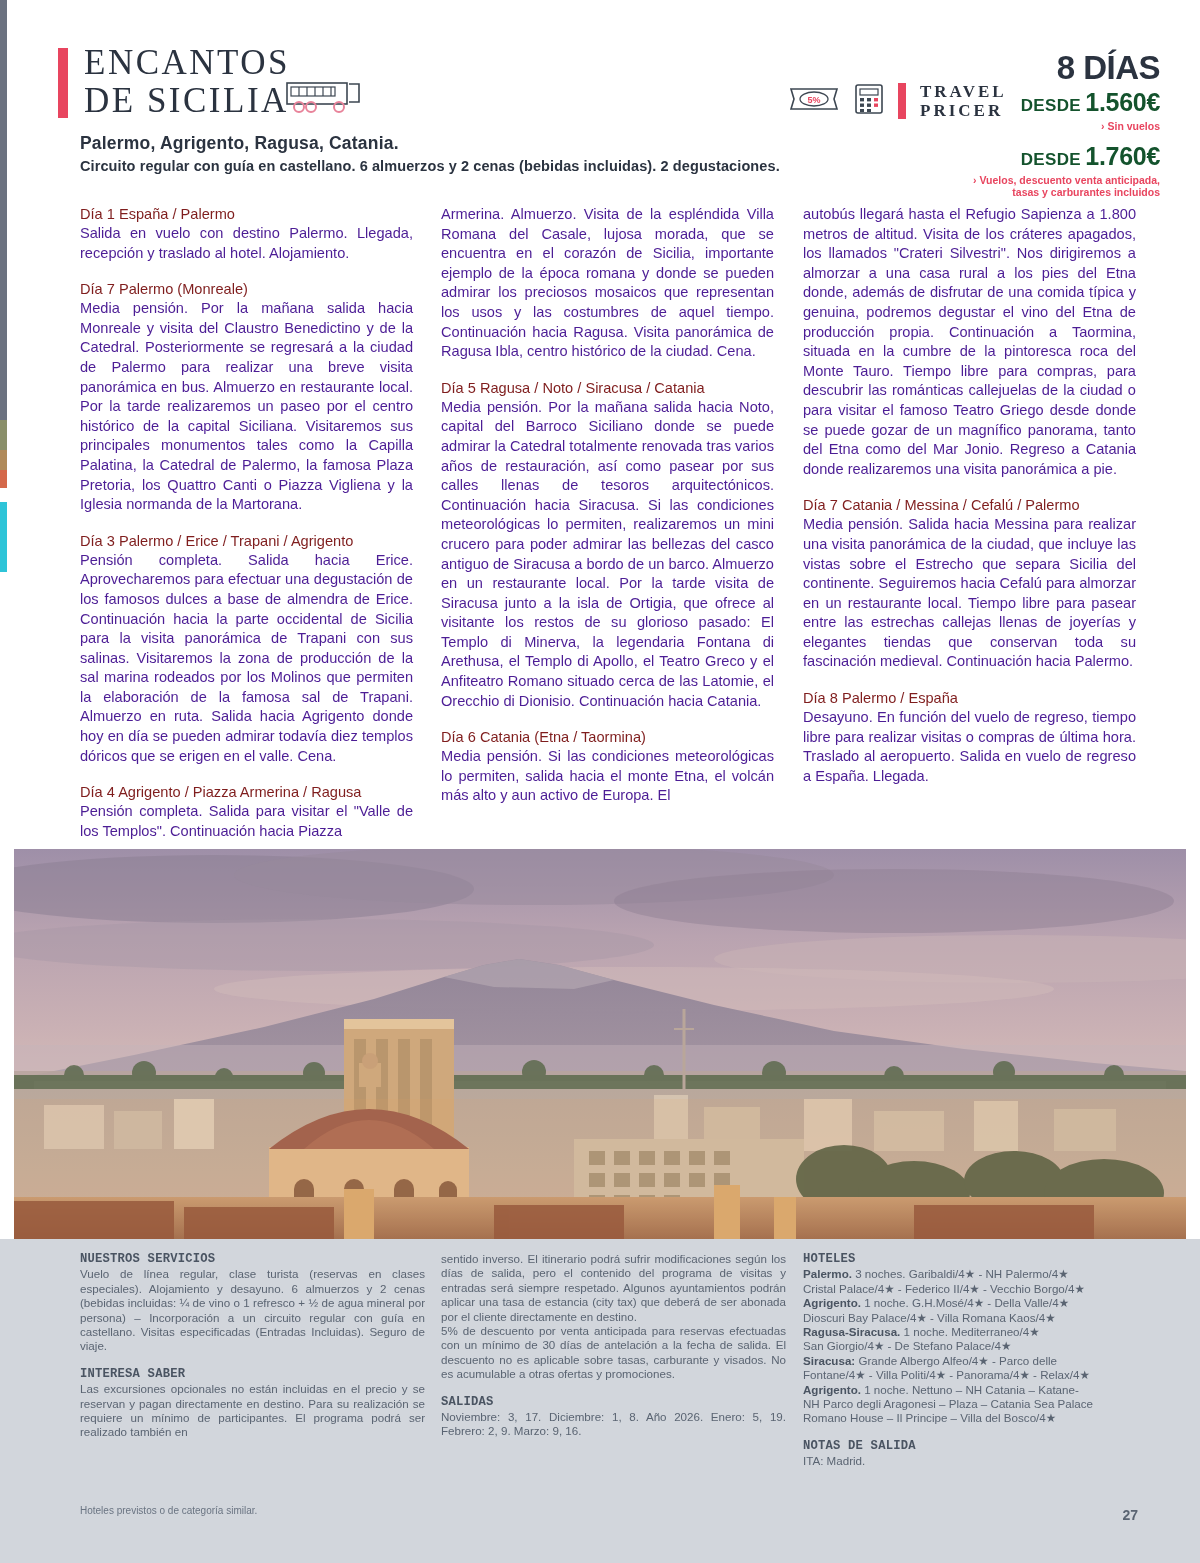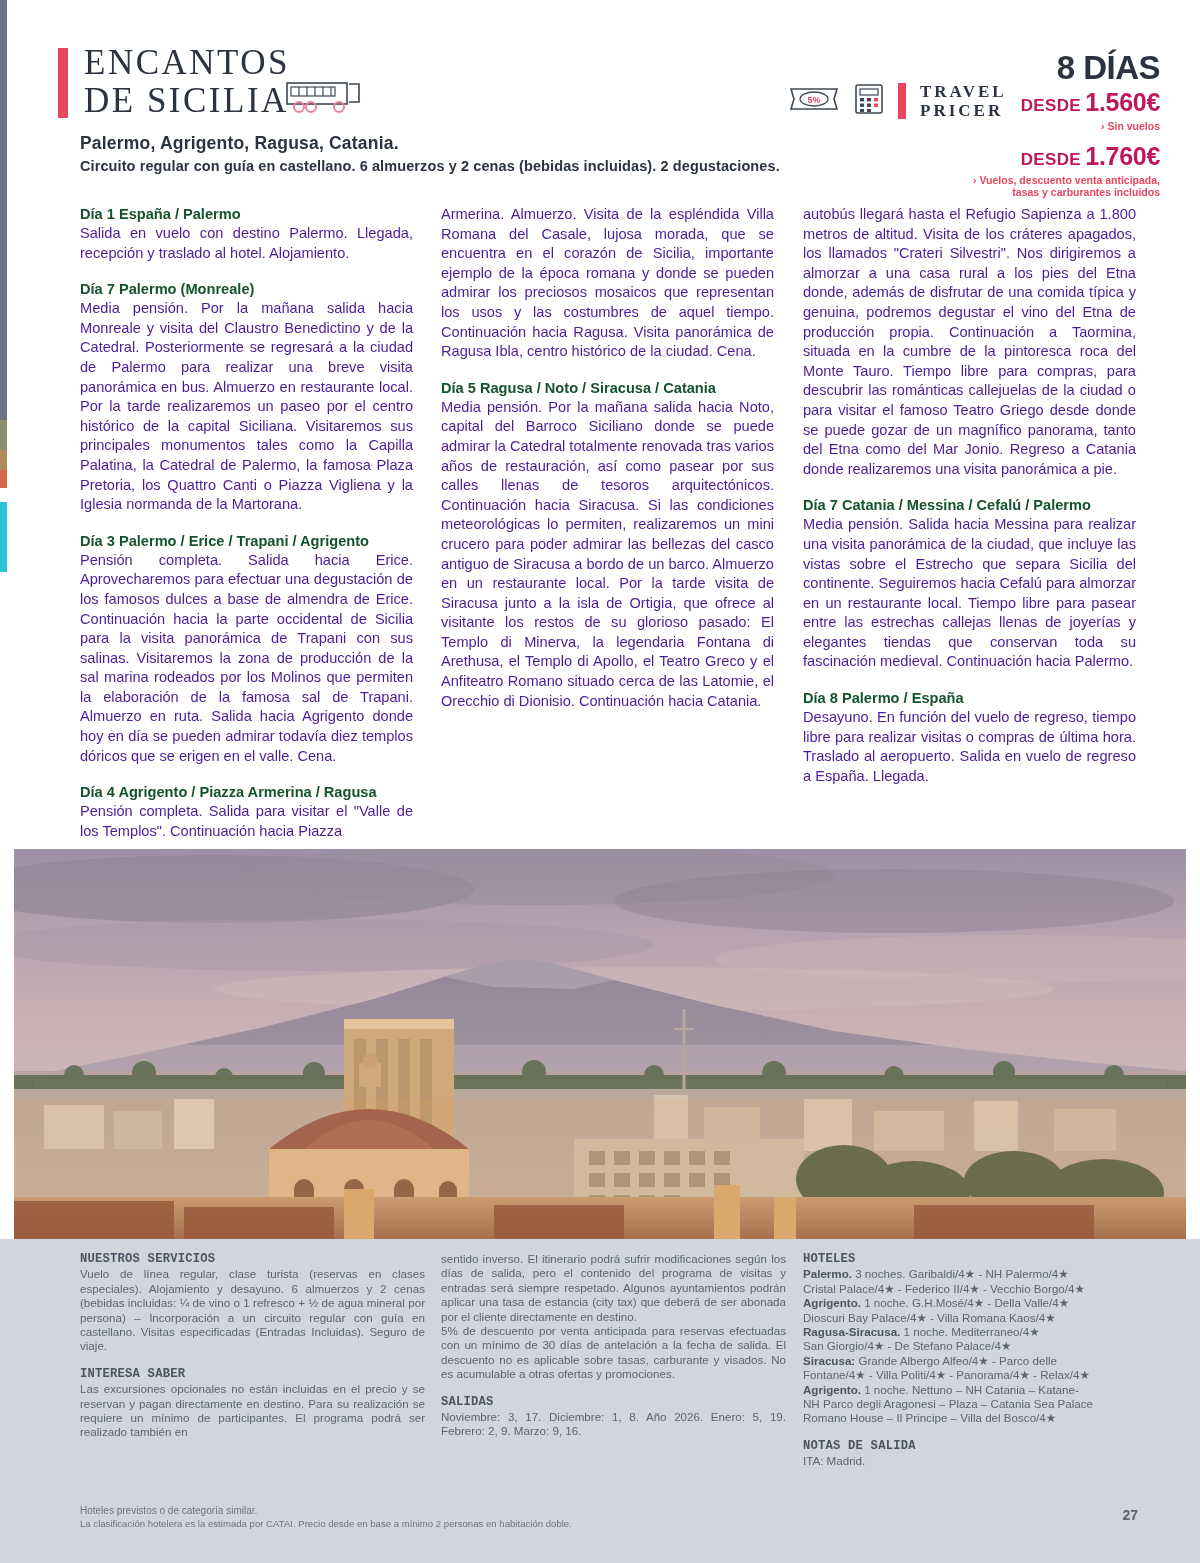--- a/index.html
+++ b/index.html
@@ -33,32 +33,32 @@
   .subtitle2{position:absolute;left:80px;top:158px;
     font-size:14.5px;font-weight:600;color:#2b3340;letter-spacing:.1px;}
 
   .brandrow{position:absolute;left:788px;top:82px;display:flex;align-items:center;gap:14px;}
   .tp-bar{width:8px;height:36px;background:#e8455f;}
   .tp-text{font-family:"Liberation Serif", serif;color:#2b3340;
     font-size:17px;letter-spacing:3px;line-height:19px;font-weight:700;}
 
   .price-block{position:absolute;right:40px;top:50px;text-align:right;width:330px;}
   .days{font-size:33px;font-weight:700;color:#2b3340;letter-spacing:-0.5px;line-height:36px;}
-  .desde-row{margin-top:2px;color:#be185d;}
+  .desde-row{margin-top:2px;color:#14532d;}
   .desde-lbl{font-size:17px;font-weight:600;letter-spacing:.3px;}
   .desde-val{font-size:25px;font-weight:700;letter-spacing:-0.3px;}
   .note{color:#e8455f;font-size:10.5px;font-weight:700;margin-top:3px;line-height:12px;}
   .note .chev{font-weight:700;}
   .desde-row2{margin-top:10px;}
 
   
   .itin{position:absolute;left:0;top:205px;width:1200px;}
   .col{position:absolute;top:0;width:333px;}
   .c1{left:80px;} .c2{left:441px;} .c3{left:803px;}
-  .day-h{color:#14532d;font-size:14.6px;font-weight:700;margin:0 0 1px 0;line-height:18px;}
+  .day-h{color:#7f1d1d;font-size:14.6px;font-weight:400;margin:0 0 1px 0;line-height:18px;}
   .day-p{font-size:14.6px;line-height:19.6px;text-align:justify;color:#4c1d95;margin:0 0 17px 0;}
   .day-p.cont{margin-top:0;}
   .blk{margin-bottom:0;}
 
   
   .photo{position:absolute;left:14px;top:849px;width:1172px;height:390px;overflow:hidden;}
   .photo svg{display:block;}
 
   
   .panel{position:absolute;left:0;top:1239px;width:1200px;height:324px;background:#d2d6dc;}
@@ -190,20 +190,24 @@
     </div>
 
     <div class="col c2">
       <div class="blk">
         <div class="day-p cont">Armerina. Almuerzo. Visita de la espléndida Villa Romana del Casale, lujosa morada, que se encuentra en el corazón de Sicilia, importante ejemplo de la época romana y donde se pueden admirar los preciosos mosaicos que representan los usos y las costumbres de aquel tiempo. Continuación hacia Ragusa. Visita panorámica de Ragusa Ibla, centro histórico de la ciudad. Cena.</div>
       </div>
       <div class="blk">
         <div class="day-h">Día 5 Ragusa / Noto / Siracusa / Catania</div>
         <div class="day-p">Media pensión. Por la mañana salida hacia Noto, capital del Barroco Siciliano donde se puede admirar la Catedral totalmente renovada tras varios años de restauración, así como pasear por sus calles llenas de tesoros arquitectónicos. Continuación hacia Siracusa. Si las condiciones meteorológicas lo permiten, realizaremos un mini crucero para poder admirar las bellezas del casco antiguo de Siracusa a bordo de un barco. Almuerzo en un restaurante local. Por la tarde visita de Siracusa junto a la isla de Ortigia, que ofrece al visitante los restos de su glorioso pasado: El Templo di Minerva, la legendaria Fontana di Arethusa, el Templo di Apollo, el Teatro Greco y el Anfiteatro Romano situado cerca de las Latomie, el Orecchio di Dionisio. Continuación hacia Catania.</div>
       </div>
+      <div class="blk">
+        <div class="day-h">Día 6 Catania (Etna / Taormina)</div>
+        <div class="day-p">Media pensión. Si las condiciones meteorológicas lo permiten, salida hacia el monte Etna, el volcán más alto y aun activo de Europa. El</div>
+      </div>
     </div>
 
     <div class="col c3">
       <div class="blk">
         <div class="day-p cont">autobús llegará hasta el Refugio Sapienza a 1.800 metros de altitud. Visita de los cráteres apagados, los llamados "Crateri Silvestri". Nos dirigiremos a almorzar a una casa rural a los pies del Etna donde, además de disfrutar de una comida típica y genuina, podremos degustar el vino del Etna de producción propia. Continuación a Taormina, situada en la cumbre de la pintoresca roca del Monte Tauro. Tiempo libre para compras, para descubrir las románticas callejuelas de la ciudad o para visitar el famoso Teatro Griego desde donde se puede gozar de un magnífico panorama, tanto del Etna como del Mar Jonio. Regreso a Catania donde realizaremos una visita panorámica a pie.</div>
       </div>
       <div class="blk">
         <div class="day-h">Día 7 Catania / Messina / Cefalú / Palermo</div>
         <div class="day-p">Media pensión. Salida hacia Messina para realizar una visita panorámica de la ciudad, que incluye las vistas sobre el Estrecho que separa Sicilia del continente. Seguiremos hacia Cefalú para almorzar en un restaurante local. Tiempo libre para pasear entre las estrechas callejas llenas de joyerías y elegantes tiendas que conservan toda su fascinación medieval. Continuación hacia Palermo.</div>
       </div>
@@ -383,17 +387,16 @@
         <div class="hot-line"><b>Agrigento.</b><span> 1 noche. Nettuno – NH Catania – Katane-</span></div>
         <div class="hot-line"><span>NH Parco degli Aragonesi – Plaza – Catania Sea Palace</span></div>
         <div class="hot-line"><span>Romano House – Il Principe – Villa del Bosco/4★</span></div>
       </div>
     <div class="p-h sp">NOTAS DE SALIDA</div>
     <div class="p-b">ITA: Madrid.</div>
   </div>
 
   <div class="footer">
     <div>Hoteles previstos o de categoría similar.</div>
-    <div class="f2">La clasificación hotelera es la estimada por CATAI. Precio desde en base a mínimo 2 personas en habitación doble.</div>
   </div>
   <div class="pageno">27</div>
 
 </div>
 
 </body></html>

